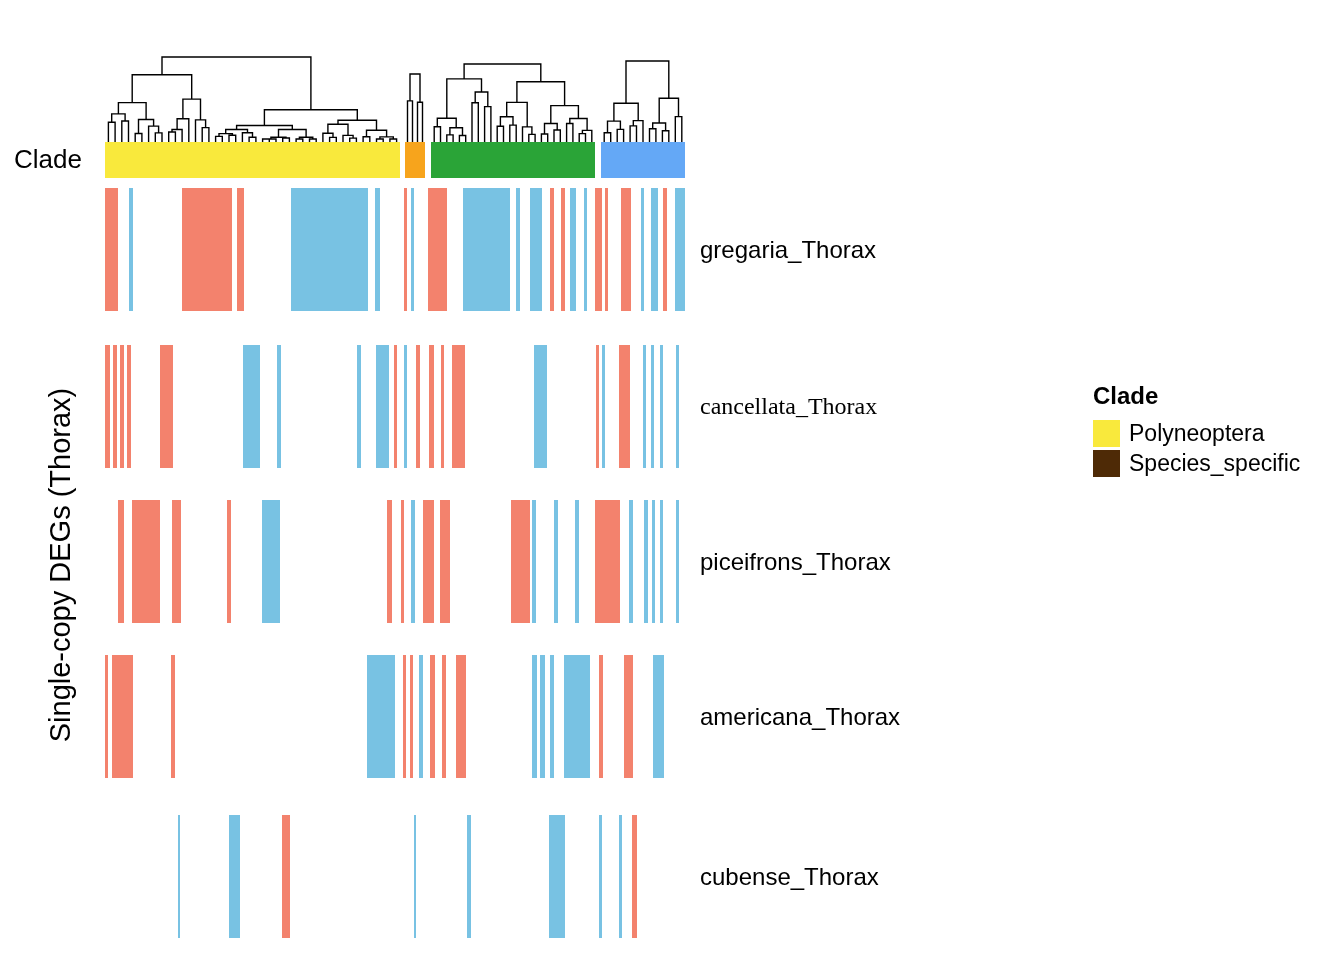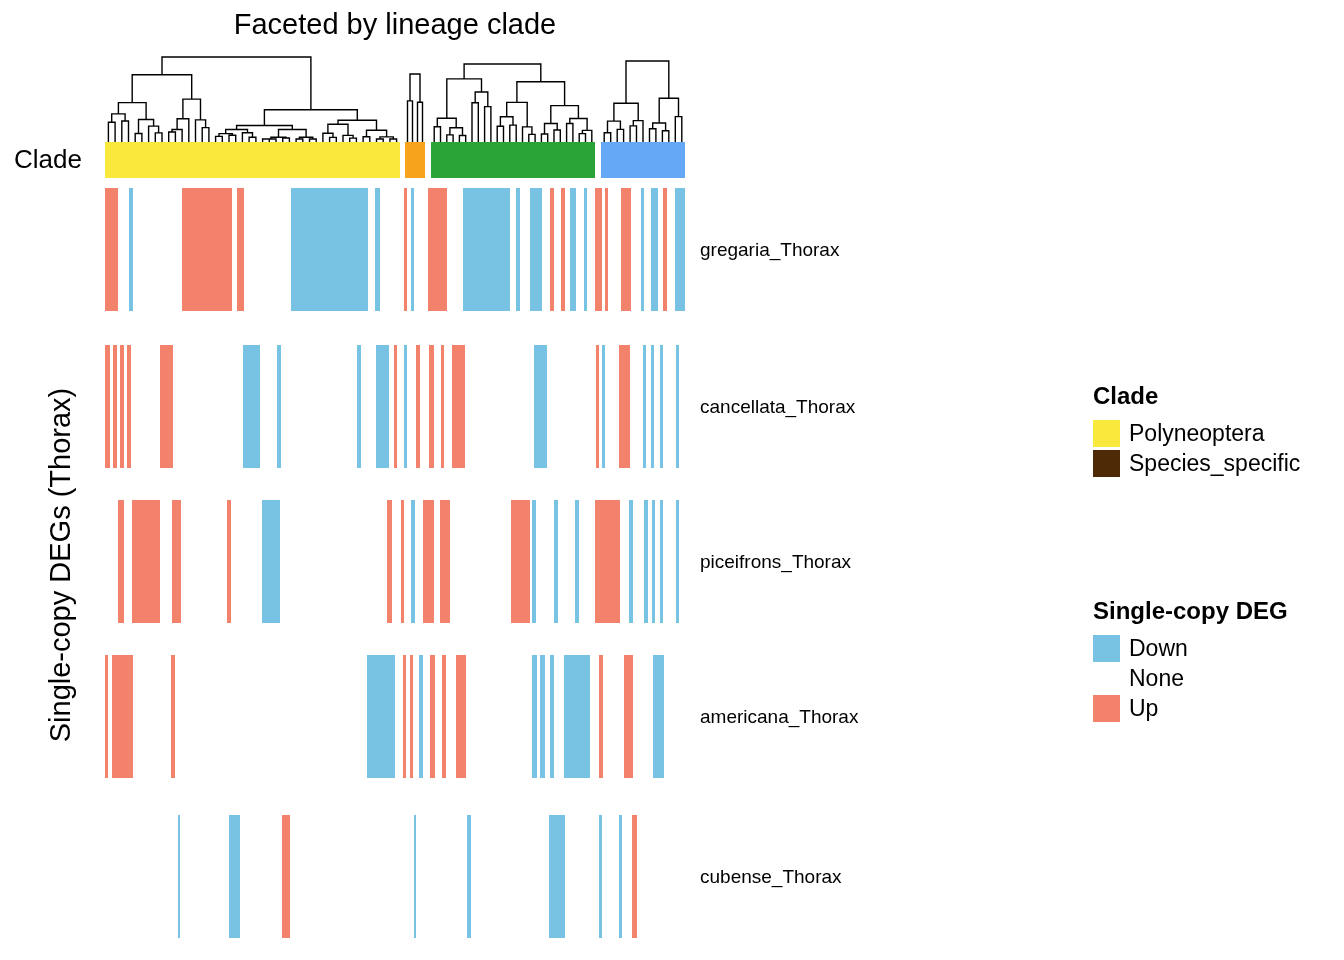--- a/index.html
+++ b/index.html
@@ -8,36 +8,35 @@
   .title{position:absolute;left:105px;top:8px;width:580px;text-align:center;
          font-size:29px;font-weight:400;}
   .clade-label{position:absolute;left:14px;top:144px;font-size:26px;}
   .ylabel{position:absolute;left:60px;top:565px;transform:translate(-50%,-50%) rotate(-90deg);
           white-space:nowrap;font-size:29px;}
   #dendro{position:absolute;left:105px;top:52px;}
   #cladebar{position:absolute;left:105px;top:142px;width:580px;height:36px;}
   .clade-seg{position:absolute;top:0;height:100%;}
   .heat-row{position:absolute;left:105px;width:580px;background:#ffffff;}
   .stripe{position:absolute;top:0;bottom:0;}
-  .row-label{position:absolute;left:700px;display:flex;align-items:center;font-size:19px;}
+  .row-label{position:absolute;left:700px;display:flex;align-items:center;font-size:24px;}
   .legend{position:absolute;display:flex;flex-direction:column;}
   .legend-title{font-size:24px;font-weight:bold;margin-bottom:10px;}
   .legend-entry{display:flex;align-items:center;margin-bottom:3px;}
   .legend-entry .sw{width:27px;height:27px;margin-right:9px;flex:0 0 auto;}
   .legend-entry .lab{font-size:23px;line-height:27px;}
   #legend-deg{left:933px;top:382px;}
   #legend-deg .legend-entry{margin-bottom:6px;}
   #legend-clade{left:1093px;top:382px;}
   #legend-scdeg{left:1093px;top:597px;}
 </style>
 </head>
 <body>
 
 <div class="canvas">
-  <div class="title">Faceted by lineage clade</div>
   <svg id="dendro" width="580" height="90">
       <path d="M3.4 90.0 L3.4 70.2 L10.1 70.2 L10.1 90.0 M16.8 90.0 L16.8 69.0 L23.5 69.0 L23.5 90.0 M6.7 70.2 L6.7 61.9 L20.1 61.9 L20.1 69.0 M30.2 90.0 L30.2 81.5 L36.9 81.5 L36.9 90.0 M50.3 90.0 L50.3 80.9 L57.0 80.9 L57.0 90.0 M43.6 90.0 L43.6 74.1 L53.6 74.1 L53.6 80.9 M33.5 81.5 L33.5 67.5 L48.6 67.5 L48.6 74.1 M13.4 61.9 L13.4 50.6 L41.1 50.6 L41.1 67.5 M63.7 90.0 L63.7 80.0 L70.4 80.0 L70.4 90.0 M67.0 80.0 L67.0 77.5 L77.1 77.5 L77.1 90.0 M72.1 77.5 L72.1 66.8 L83.8 66.8 L83.8 90.0 M97.2 90.0 L97.2 75.6 L103.9 75.6 L103.9 90.0 M90.5 90.0 L90.5 67.9 L100.6 67.9 L100.6 75.6 M77.9 66.8 L77.9 47.1 L95.5 47.1 L95.5 67.9 M27.2 50.6 L27.2 22.7 L86.7 22.7 L86.7 47.1 M110.6 90.0 L110.6 84.4 L117.3 84.4 L117.3 90.0 M124.0 90.0 L124.0 83.2 L130.7 83.2 L130.7 90.0 M114.0 84.4 L114.0 81.6 L127.4 81.6 L127.4 83.2 M144.1 90.0 L144.1 85.2 L150.9 85.2 L150.9 90.0 M137.4 90.0 L137.4 80.8 L147.5 80.8 L147.5 85.2 M120.7 81.6 L120.7 77.5 L142.5 77.5 L142.5 80.8 M157.6 90.0 L157.6 87.0 L164.3 87.0 L164.3 90.0 M160.9 87.0 L160.9 87.0 L171.0 87.0 L171.0 90.0 M177.7 90.0 L177.7 86.0 L184.4 86.0 L184.4 90.0 M165.9 87.0 L165.9 85.2 L181.0 85.2 L181.0 86.0 M191.1 90.0 L191.1 87.0 L197.8 87.0 L197.8 90.0 M204.5 90.0 L204.5 87.0 L211.2 87.0 L211.2 90.0 M194.4 87.0 L194.4 85.2 L207.8 85.2 L207.8 87.0 M173.5 85.2 L173.5 77.5 L201.1 77.5 L201.1 85.2 M131.6 77.5 L131.6 73.5 L187.3 73.5 L187.3 77.5 M224.6 90.0 L224.6 85.4 L231.3 85.4 L231.3 90.0 M217.9 90.0 L217.9 81.2 L228.0 81.2 L228.0 85.4 M244.7 90.0 L244.7 86.1 L251.4 86.1 L251.4 90.0 M238.0 90.0 L238.0 83.4 L248.1 83.4 L248.1 86.1 M222.9 81.2 L222.9 72.3 L243.0 72.3 L243.0 83.4 M258.1 90.0 L258.1 84.7 L264.8 84.7 L264.8 90.0 M271.5 90.0 L271.5 87.0 L278.2 87.0 L278.2 90.0 M284.9 90.0 L284.9 87.0 L291.6 87.0 L291.6 90.0 M274.9 87.0 L274.9 84.9 L288.3 84.9 L288.3 87.0 M261.5 84.7 L261.5 78.2 L281.6 78.2 L281.6 84.9 M233.0 72.3 L233.0 68.3 L271.5 68.3 L271.5 78.2 M159.4 73.5 L159.4 57.7 L252.3 57.7 L252.3 68.3 M57.0 22.7 L57.0 5.0 L205.9 5.0 L205.9 57.7 M302.5 90.0 L302.5 48.9 L307.5 48.9 L307.5 90.0 M312.5 90.0 L312.5 50.3 L317.5 50.3 L317.5 90.0 M305.0 48.9 L305.0 22.0 L315.0 22.0 L315.0 50.3 M329.2 90.0 L329.2 74.8 L335.5 74.8 L335.5 90.0 M341.8 90.0 L341.8 82.9 L348.1 82.9 L348.1 90.0 M354.4 90.0 L354.4 83.5 L360.7 83.5 L360.7 90.0 M344.9 82.9 L344.9 75.8 L357.5 75.8 L357.5 83.5 M332.3 74.8 L332.3 66.2 L351.2 66.2 L351.2 75.8 M367.0 90.0 L367.0 50.8 L373.3 50.8 L373.3 90.0 M379.6 90.0 L379.6 54.6 L385.9 54.6 L385.9 90.0 M370.2 50.8 L370.2 40.0 L382.8 40.0 L382.8 54.6 M341.8 66.2 L341.8 26.9 L376.5 26.9 L376.5 40.0 M392.2 90.0 L392.2 74.3 L398.5 74.3 L398.5 90.0 M404.8 90.0 L404.8 73.1 L411.2 73.1 L411.2 90.0 M395.4 74.3 L395.4 64.7 L408.0 64.7 L408.0 73.1 M423.8 90.0 L423.8 82.4 L430.1 82.4 L430.1 90.0 M417.5 90.0 L417.5 74.9 L426.9 74.9 L426.9 82.4 M401.7 64.7 L401.7 50.4 L422.2 50.4 L422.2 74.9 M436.4 90.0 L436.4 82.0 L442.7 82.0 L442.7 90.0 M449.0 90.0 L449.0 78.0 L455.3 78.0 L455.3 90.0 M439.5 82.0 L439.5 71.5 L452.2 71.5 L452.2 78.0 M461.6 90.0 L461.6 71.5 L467.9 71.5 L467.9 90.0 M474.2 90.0 L474.2 81.6 L480.5 81.6 L480.5 90.0 M477.4 81.6 L477.4 78.4 L486.8 78.4 L486.8 90.0 M464.8 71.5 L464.8 66.5 L482.1 66.5 L482.1 78.4 M445.8 71.5 L445.8 53.6 L473.4 53.6 L473.4 66.5 M411.9 50.4 L411.9 29.8 L459.6 29.8 L459.6 53.6 M359.1 26.9 L359.1 12.0 L435.8 12.0 L435.8 29.8 M499.2 90.0 L499.2 80.7 L505.7 80.7 L505.7 90.0 M512.2 90.0 L512.2 77.4 L518.6 77.4 L518.6 90.0 M502.5 80.7 L502.5 69.1 L515.4 69.1 L515.4 77.4 M525.1 90.0 L525.1 73.9 L531.5 73.9 L531.5 90.0 M528.3 73.9 L528.3 68.6 L538.0 68.6 L538.0 90.0 M508.9 69.1 L508.9 51.3 L533.2 51.3 L533.2 68.6 M544.5 90.0 L544.5 76.8 L550.9 76.8 L550.9 90.0 M557.4 90.0 L557.4 78.7 L563.8 78.7 L563.8 90.0 M547.7 76.8 L547.7 71.0 L560.6 71.0 L560.6 78.7 M570.3 90.0 L570.3 64.6 L576.8 64.6 L576.8 90.0 M554.2 71.0 L554.2 46.3 L573.5 46.3 L573.5 64.6 M521.0 51.3 L521.0 9.0 L563.8 9.0 L563.8 46.3" fill="none" stroke="#000" stroke-width="1.4"></path>
     </svg>
   <div class="clade-label">Clade</div>
   <div id="cladebar">
       <div class="clade-seg" style="left: 0px; width: 295px; background: rgb(249, 233, 60);"></div>
       <div class="clade-seg" style="left: 300px; width: 20px; background: rgb(247, 164, 28);"></div>
       <div class="clade-seg" style="left: 326px; width: 164px; background: rgb(42, 164, 55);"></div>
       <div class="clade-seg" style="left: 496px; width: 84px; background: rgb(100, 168, 246);"></div>
     </div>
@@ -86,21 +85,21 @@
         <div class="stripe" style="left: 347px; width: 13px; background: rgb(243, 130, 109);"></div>
         <div class="stripe" style="left: 429px; width: 13px; background: rgb(120, 194, 227);"></div>
         <div class="stripe" style="left: 491px; width: 3px; background: rgb(243, 130, 109);"></div>
         <div class="stripe" style="left: 497px; width: 3px; background: rgb(120, 194, 227);"></div>
         <div class="stripe" style="left: 514px; width: 11px; background: rgb(243, 130, 109);"></div>
         <div class="stripe" style="left: 538px; width: 3px; background: rgb(120, 194, 227);"></div>
         <div class="stripe" style="left: 546px; width: 3px; background: rgb(120, 194, 227);"></div>
         <div class="stripe" style="left: 555px; width: 3px; background: rgb(120, 194, 227);"></div>
         <div class="stripe" style="left: 571px; width: 3px; background: rgb(120, 194, 227);"></div>
       </div>
-      <div class="row-label" style="top: 345px; height: 123px;">cancellata_Thorax</div>
+      <div class="row-label" style="top: 345px; height: 123px; font-family: Liberation Serif, serif;">cancellata_Thorax</div>
       <div class="heat-row" style="top: 500px; height: 123px;">
         <div class="stripe" style="left: 13px; width: 6px; background: rgb(243, 130, 109);"></div>
         <div class="stripe" style="left: 27px; width: 28px; background: rgb(243, 130, 109);"></div>
         <div class="stripe" style="left: 67px; width: 9px; background: rgb(243, 130, 109);"></div>
         <div class="stripe" style="left: 122px; width: 4px; background: rgb(243, 130, 109);"></div>
         <div class="stripe" style="left: 157px; width: 18px; background: rgb(120, 194, 227);"></div>
         <div class="stripe" style="left: 282px; width: 5px; background: rgb(243, 130, 109);"></div>
         <div class="stripe" style="left: 296px; width: 3px; background: rgb(243, 130, 109);"></div>
         <div class="stripe" style="left: 306px; width: 4px; background: rgb(120, 194, 227);"></div>
         <div class="stripe" style="left: 318px; width: 11px; background: rgb(243, 130, 109);"></div>
@@ -155,28 +154,13 @@
       <div class="legend-title">Clade</div>
       <div class="legend-entry">
         <span class="sw" style="background: rgb(249, 233, 60);"></span>
         <span class="lab">Polyneoptera</span>
       </div>
       <div class="legend-entry">
         <span class="sw" style="background: rgb(78, 42, 6);"></span>
         <span class="lab">Species_specific</span>
       </div>
     </div>
-  <div id="legend-scdeg" class="legend">
-      <div class="legend-title">Single-copy DEG</div>
-      <div class="legend-entry">
-        <span class="sw" style="background: rgb(120, 194, 227);"></span>
-        <span class="lab">Down</span>
-      </div>
-      <div class="legend-entry">
-        <span class="sw" style="background: rgb(255, 255, 255);"></span>
-        <span class="lab">None</span>
-      </div>
-      <div class="legend-entry">
-        <span class="sw" style="background: rgb(243, 130, 109);"></span>
-        <span class="lab">Up</span>
-      </div>
-    </div>
 </div>
 
 </body></html>

